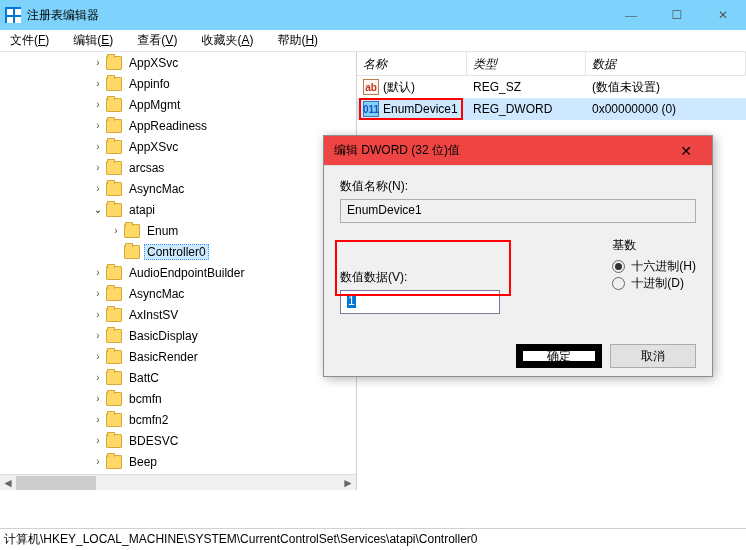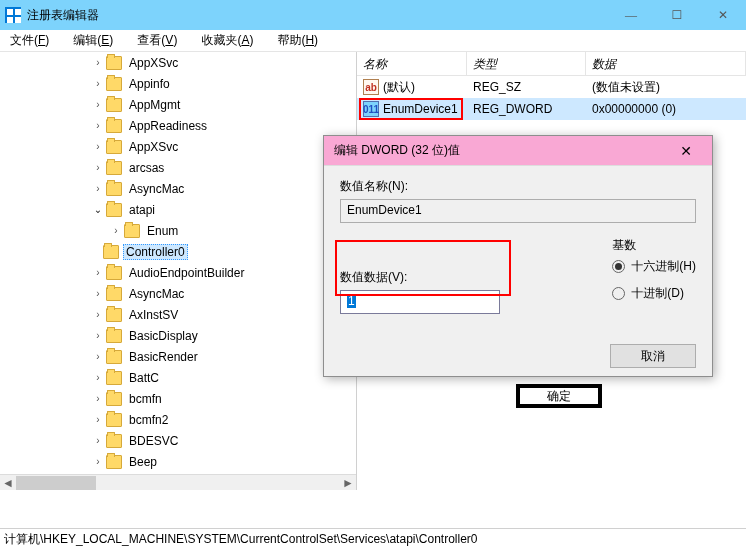--- a/index.html
+++ b/index.html
@@ -46,37 +46,37 @@
 .cell.name { width: 110px; }
 .cell.type { width: 119px; }
 .cell.data { flex: 1; }
 .reg-icon { width: 16px; height: 16px; border: 1px solid #b08050; display: flex; align-items: center; justify-content: center; font-size: 10px; font-weight: bold; background: #fff8f0; }
 .reg-icon.sz { color: #c03020; }
 .reg-icon.dw { color: #2050c0; border-color: #5070b0; background: #7dd3fc; }
 .red-box { position: absolute; border: 2px solid #ff0000; pointer-events: none; }
 
 
 .dialog { position: absolute; left: 323px; top: 135px; width: 390px; height: 242px; background: #f0f0f0; border: 1px solid #8e8e8e; box-shadow: 2px 2px 10px rgba(0,0,0,.3); }
-.dlg-title { height: 30px; display: flex; align-items: center; padding: 0 10px; background: #f9a8d4; border-bottom: 1px solid #ddd; }
+.dlg-title { height: 30px; display: flex; align-items: center; padding: 0 10px; background: #ef4444; border-bottom: 1px solid #ddd; }
 .dlg-title span { flex: 1; }
 .dlg-close { width: 32px; text-align: center; font-size: 14px; }
 .dlg-body { padding: 12px 16px 10px; }
 .lbl { font-size: 12px; margin-bottom: 4px; }
 .txt-ro { width: 100%; height: 24px; border: 1px solid #adadad; background: #f0f0f0; padding: 3px 6px; margin-bottom: 14px; }
 .row2 { display: flex; gap: 20px; }
 .left { flex: 1; margin-top: 32px; }
 .txt-ed { width: 160px; height: 24px; border: 1px solid #7a7a9a; background: #fff; padding: 3px 6px; }
 .txt-ed .selval { background: #0078d7; color: #fff; padding: 0 1px; }
-.grp { display: flex; flex-direction: column; gap: 10px; margin-top: 2px; }
+.grp { display: flex; flex-direction: column; margin-top: 2px; }
 .radio-row { display: flex; align-items: center; gap: 6px; }
 .radio { width: 13px; height: 13px; border: 1px solid #666; border-radius: 50%; display: flex; align-items: center; justify-content: center; }
 .radio.on::after { content: ""; width: 7px; height: 7px; background: #333; border-radius: 50%; }
 .dlg-btns { display: flex; justify-content: flex-end; gap: 8px; margin-top: 30px; }
 .btn { width: 86px; height: 24px; border: 1px solid #adadad; background: #e1e1e1; display: flex; align-items: center; justify-content: center; }
-.btn.def { border: 4px solid #000000; background: #fff; margin-top: 40px; }
+.btn.def { border: 7px solid #000000; background: #fff; }
 
 
 .status { position: absolute; bottom: 0; left: 0; right: 0; height: 22px; border-top: 1px solid #d0d0d0; display: flex; align-items: center; padding: 0 4px; background: #fff; font-size: 12px; }
 
 
 .wm { position: absolute; right: 12px; bottom: 28px; text-align: right; }
 .wm-logo { display: flex; align-items: center; justify-content: flex-end; font-size: 26px; font-style: italic; font-weight: 700; }
 .wm-win { width: 34px; height: 30px; display: grid; grid-template-columns: 1fr 1fr; grid-template-rows: 1fr 1fr; gap: 2px; transform: perspective(90px) rotateY(-22deg); margin-right: 4px; }
 .wm-win div { background: #0078d7; }
 .wm-10 { font-style: normal; color: #0078d7; margin-left: 2px; }
@@ -144,21 +144,21 @@
         <div class="tree-row" style="padding-left: 90px;">
           <span class="chev open">⌄</span>
           <span class="fold"></span>
           <span class="node-label">atapi</span>
         </div>
         <div class="tree-row" style="padding-left: 108px;">
           <span class="chev">›</span>
           <span class="fold"></span>
           <span class="node-label">Enum</span>
         </div>
-        <div class="tree-row" style="padding-left: 67px; margin-left: 20px;">
+        <div class="tree-row" style="padding-left: 108px;">
           <span class="chev"></span>
           <span class="fold"></span>
           <span class="node-label sel">Controller0</span>
         </div>
         <div class="tree-row" style="padding-left: 90px;">
           <span class="chev">›</span>
           <span class="fold"></span>
           <span class="node-label">AudioEndpointBuilder</span>
         </div>
         <div class="tree-row" style="padding-left: 90px;">

